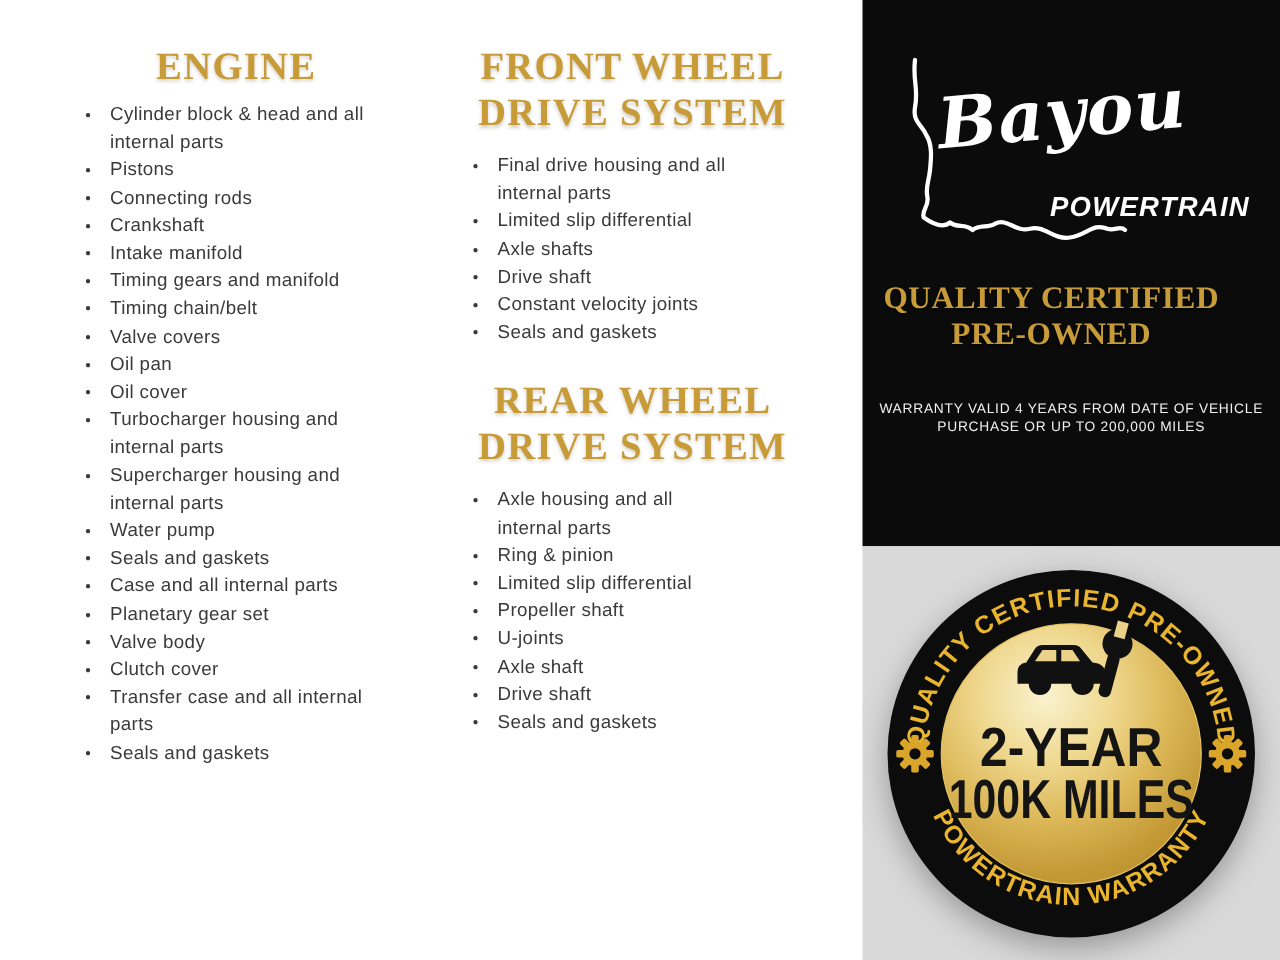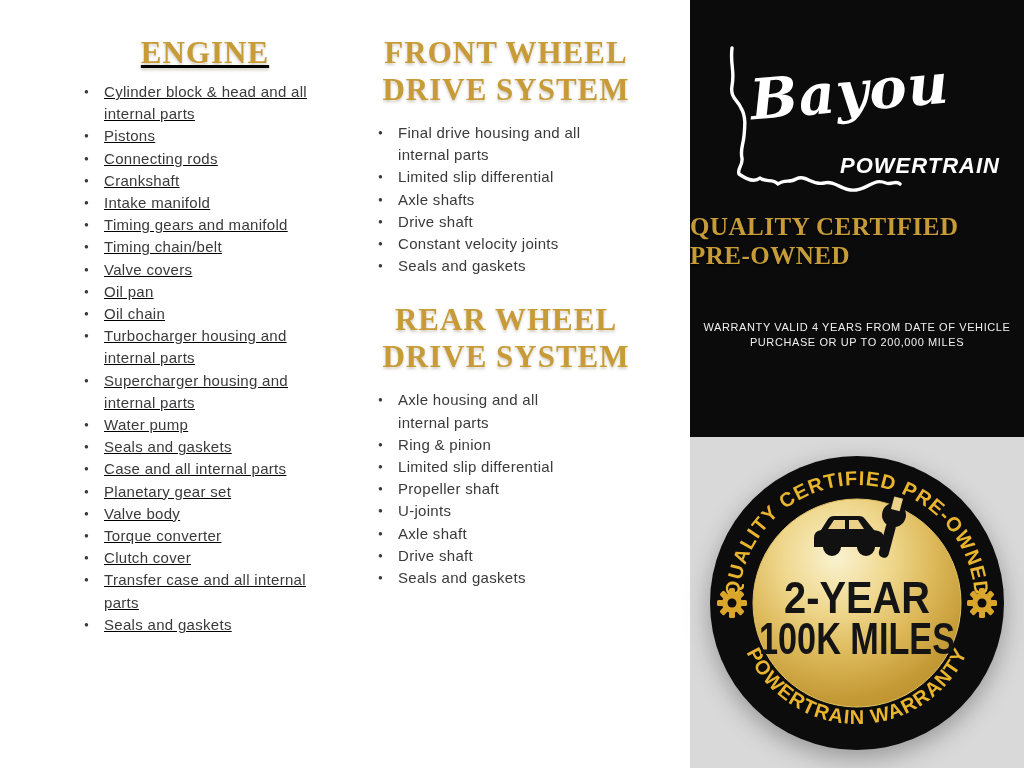--- a/index.html
+++ b/index.html
@@ -5,21 +5,21 @@
   html,body{margin:0;padding:0;}
   body{
     width:1024px;height:768px;
     font-family:"Liberation Sans",sans-serif;
     background:#ffffff;
   }
   .page{position:relative;width:1024px;height:768px;background:#ffffff;overflow:hidden;}
 
   
   .col{position:absolute;top:34px;}
-  .col-1{left:54px;width:302px;text-decoration:underline;}
+  .col-1{left:38px;width:302px;}
   .col-2{left:348px;width:316px;}
 
   .section-title{
     margin:0 0 10px 0;
     font-family:"Liberation Serif",serif;
     font-weight:700;
     font-size:31px;
     line-height:37px;
     letter-spacing:1px;
     text-align:center;
@@ -73,22 +73,22 @@
   }
   .brand-sub{
     position:absolute;left:150px;top:153px;
     font-style:italic;
     font-weight:700;
     font-size:22px;
     letter-spacing:1px;
     color:#ffffff;
   }
   .program-title{
-    position:absolute;top:212px;left:0;width:302px;
-    text-align:left;
+    position:absolute;top:224px;left:0;width:302px;
+    text-align:center;
     font-family:"Liberation Serif",serif;
     font-weight:700;
     font-size:25px;
     line-height:29px;
     letter-spacing:0.5px;
     color:#C79C38;
     text-shadow:0 2px 2px rgba(0,0,0,0.6);
   }
   .program-title span{display:block;}
   .disclaimer{
@@ -135,34 +135,33 @@
       <li>Cylinder block &amp; head and all
 internal parts</li>
       <li>Pistons</li>
       <li>Connecting rods</li>
       <li>Crankshaft</li>
       <li>Intake manifold</li>
       <li>Timing gears and manifold</li>
       <li>Timing chain/belt</li>
       <li>Valve covers</li>
       <li>Oil pan</li>
-      <li>Oil chain</li>
+      <li>Oil cover</li>
       <li>Turbocharger housing and
 internal parts</li>
       <li>Supercharger housing and
 internal parts</li>
       <li>Water pump</li>
       <li>Seals and gaskets</li>
     </ul>
 
     <ul class="coverage-list">
       <li>Case and all internal parts</li>
       <li>Planetary gear set</li>
       <li>Valve body</li>
-      <li>Torque converter</li>
       <li>Clutch cover</li>
       <li>Transfer case and all internal
 parts</li>
       <li>Seals and gaskets</li>
     </ul>
   </div>
 
   <div class="col col-2">
     <h2 class="section-title two-line">
       <span>FRONT WHEEL</span>

